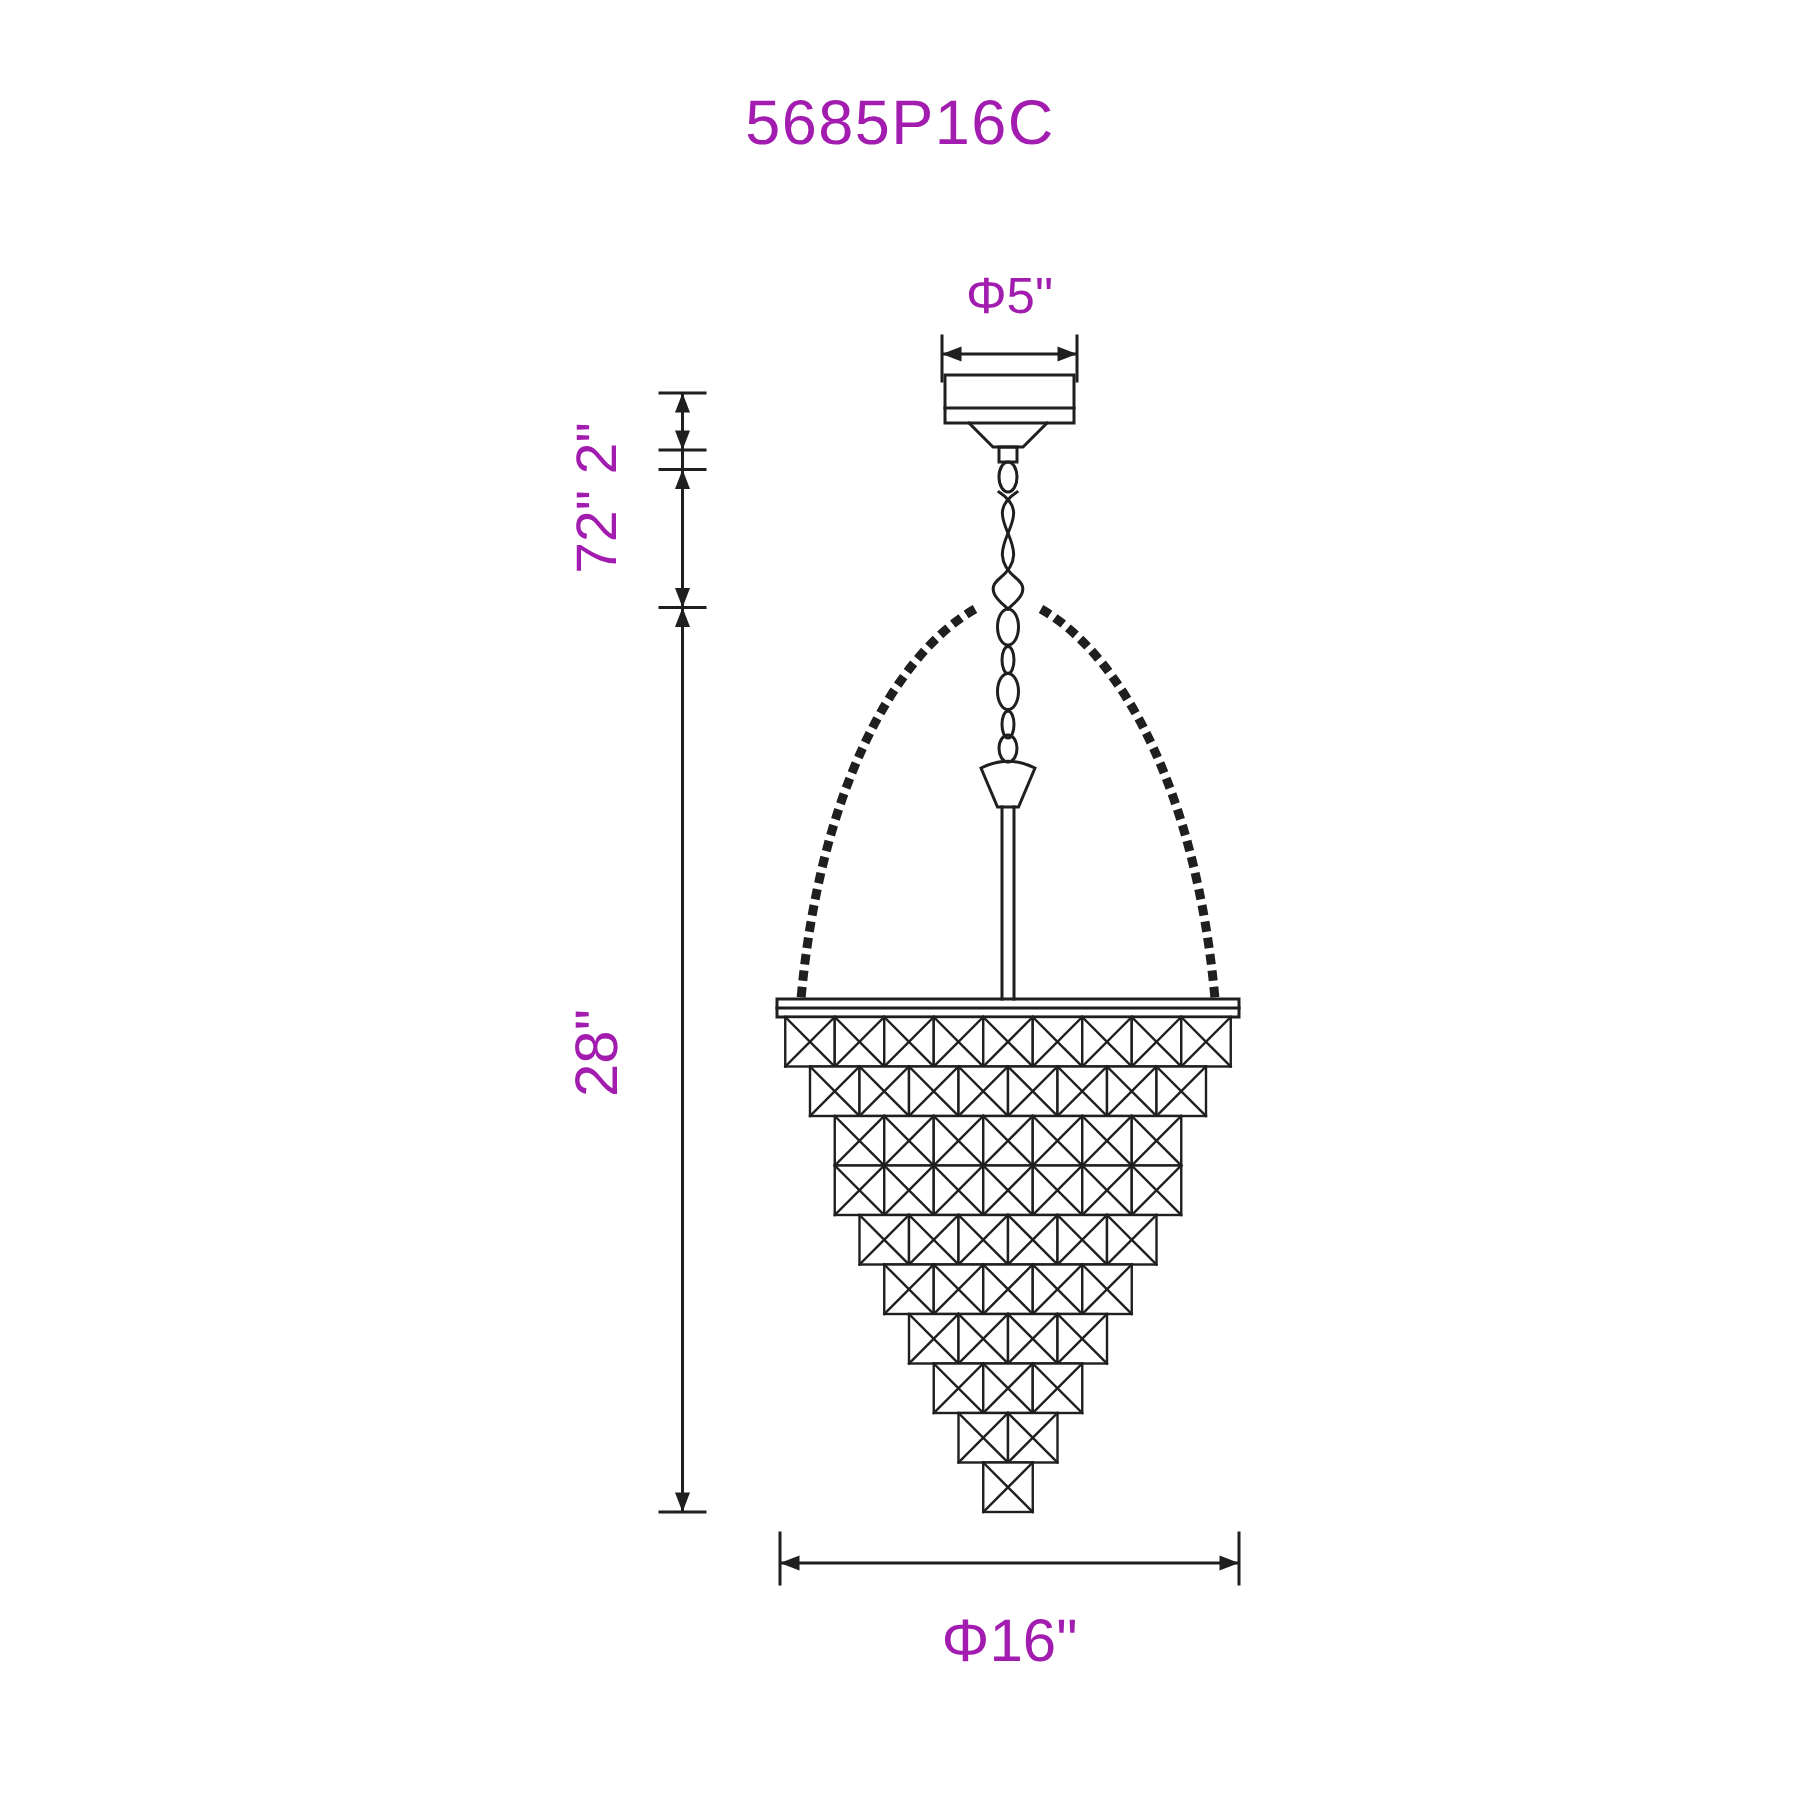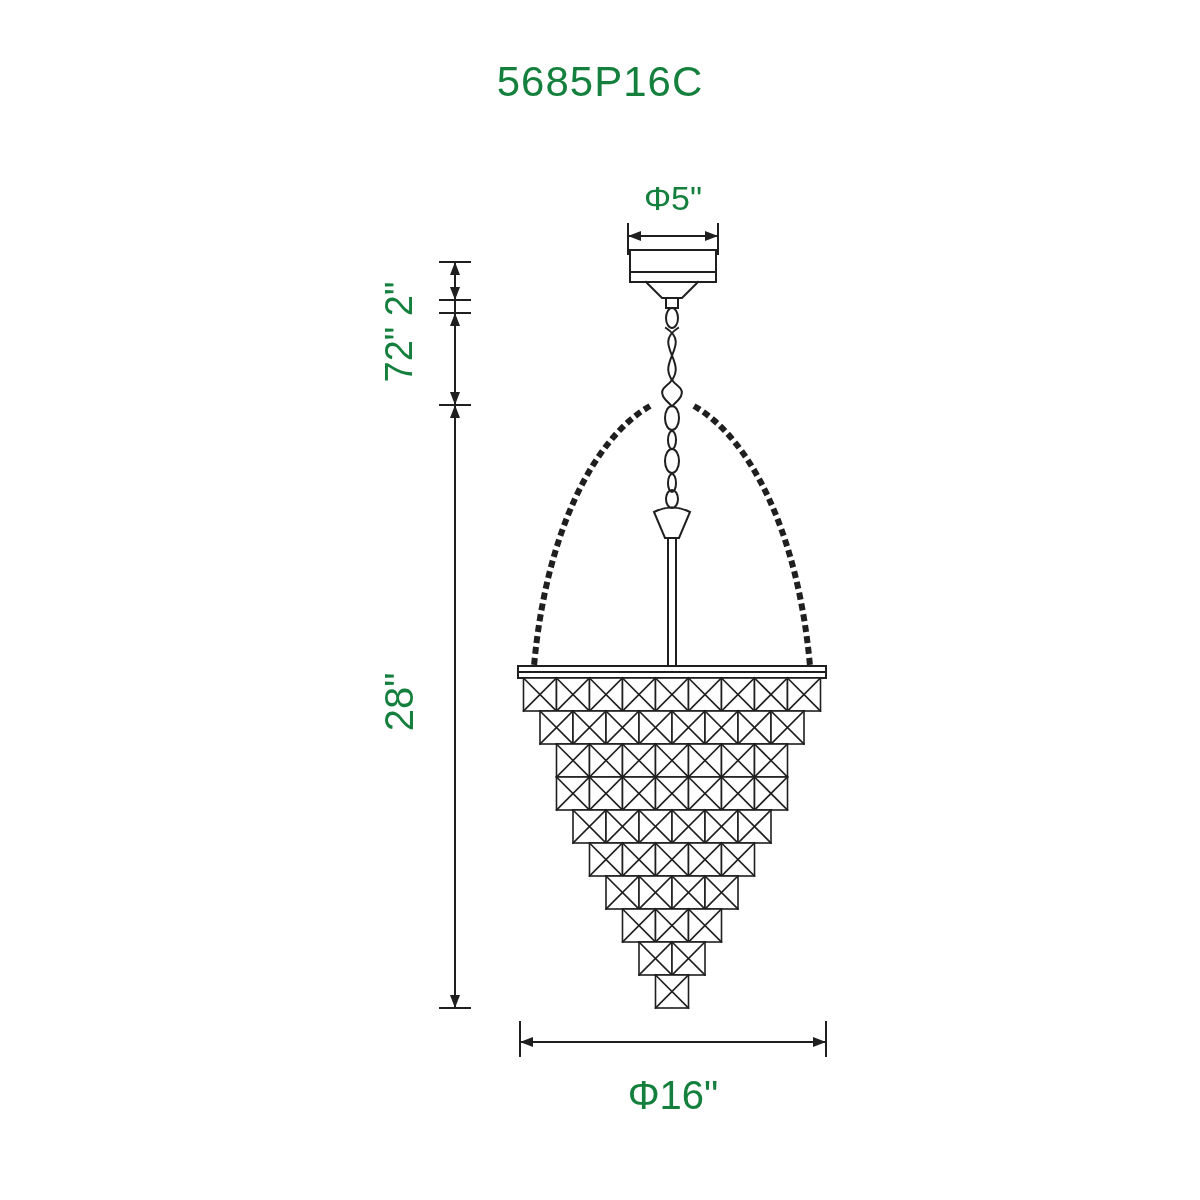--- a/index.html
+++ b/index.html
@@ -2,21 +2,21 @@
 <html><head>
 <meta charset="utf-8">
 <style>
   html, body { margin: 0; padding: 0; background: #ffffff; }
   .page {
     position: relative;
     width: 1200px;
     height: 1200px;
     background: #ffffff;
     font-family: "Liberation Sans", sans-serif;
-    color: #15803d;
+    color: #a21caf;
     overflow: hidden;
     text-decoration: underline;
   }
   .drawing {
     position: absolute;
     left: 0; top: 0;
     width: 1200px; height: 1200px;
   }
   .title {
     position: absolute;

